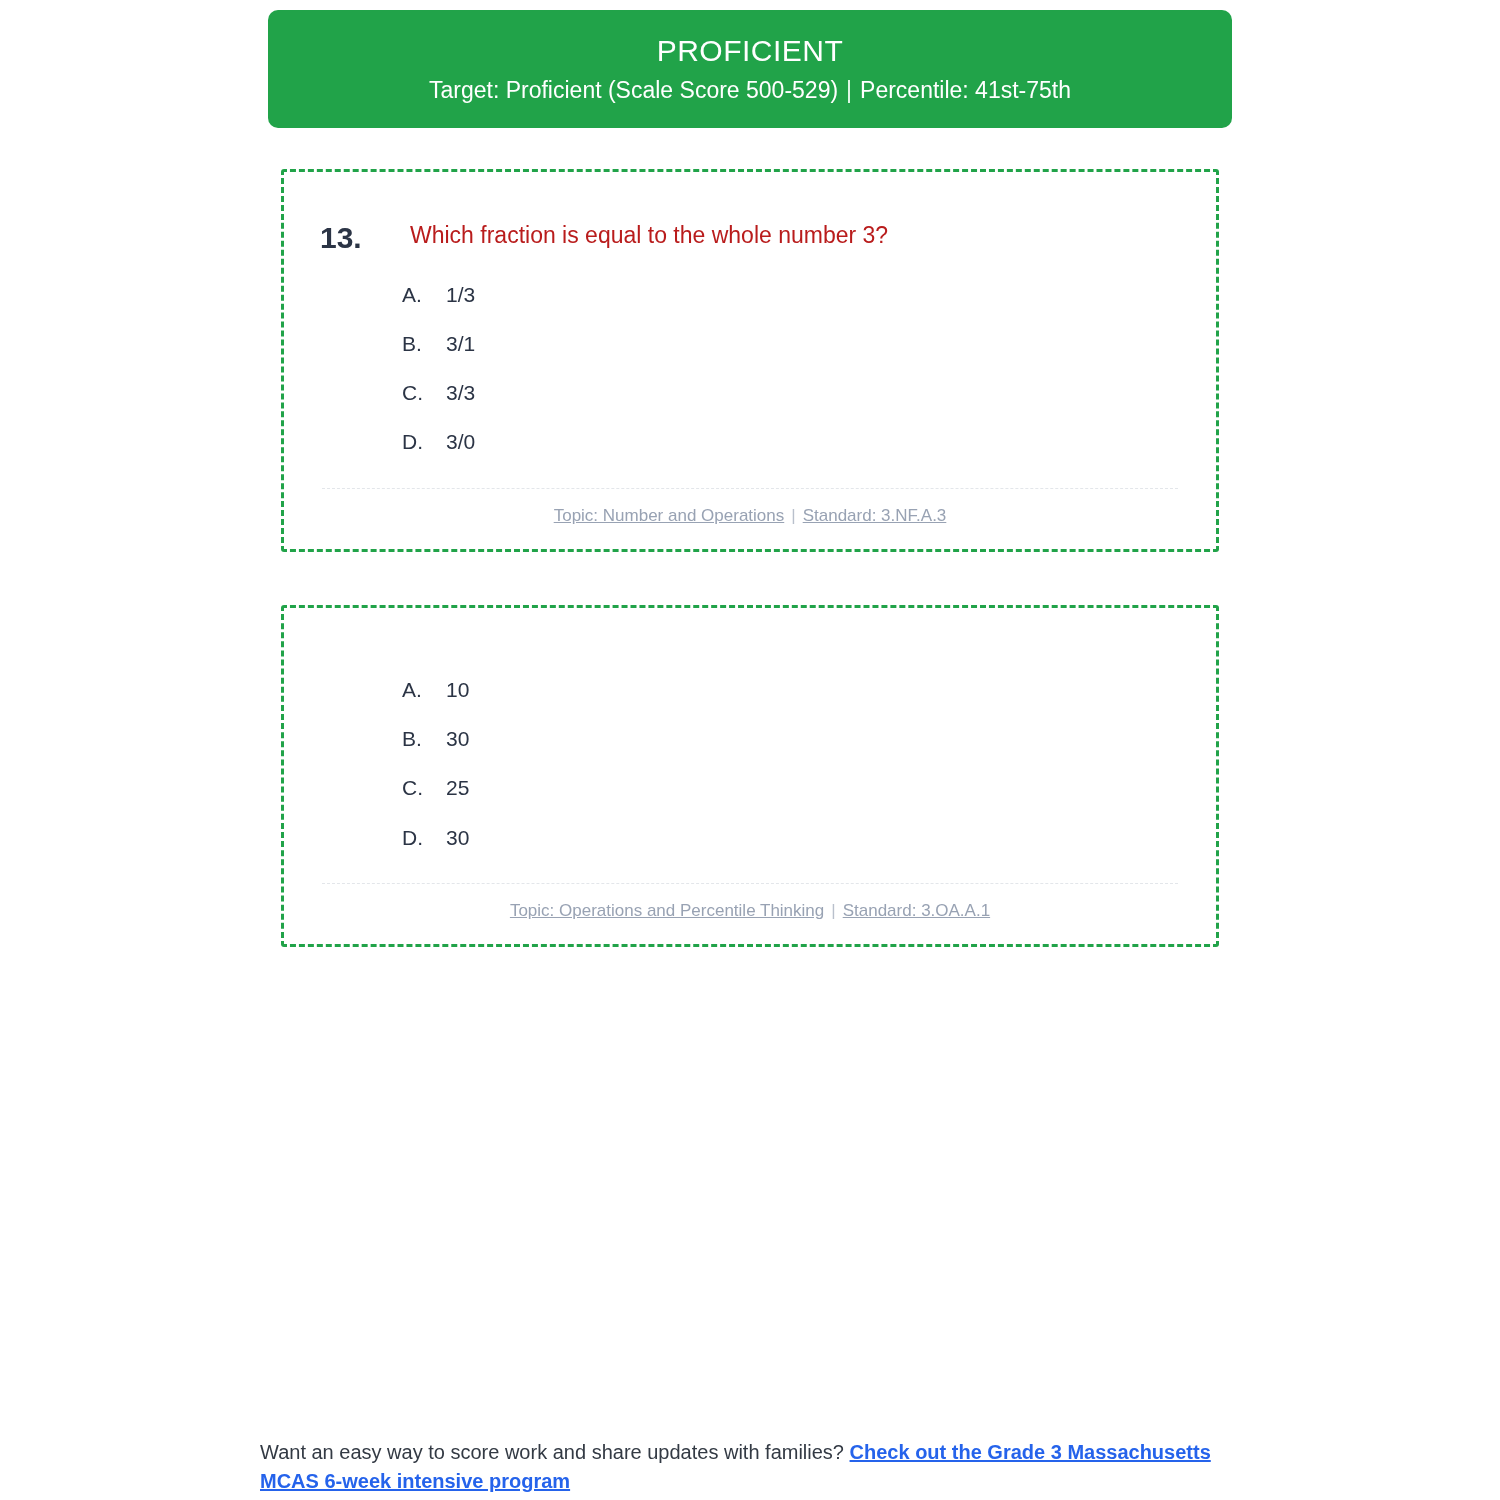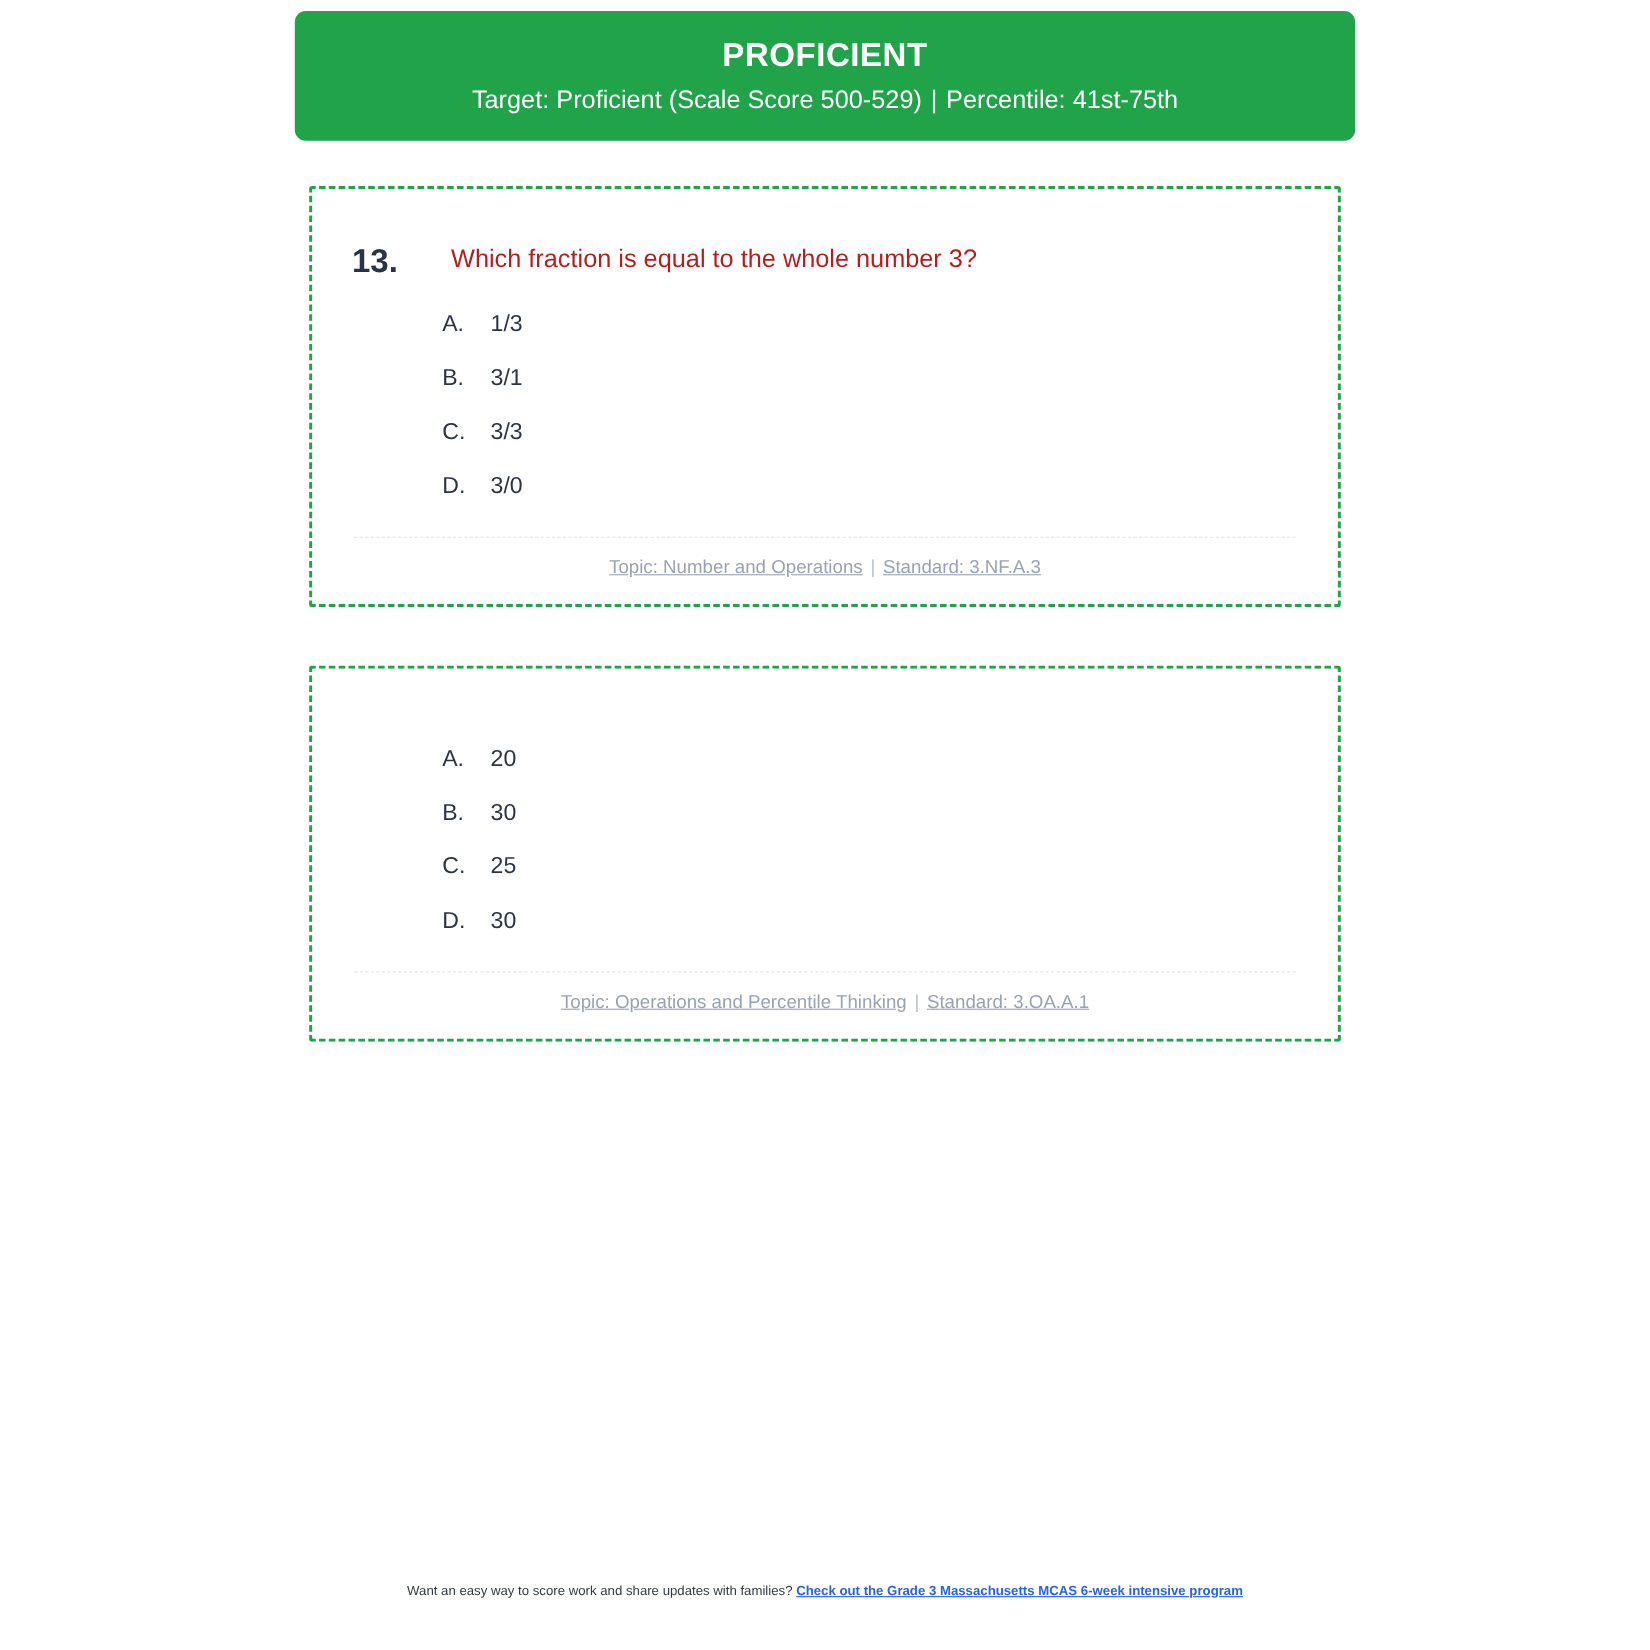--- a/index.html
+++ b/index.html
@@ -36,21 +36,21 @@
     box-sizing: border-box;
     display: flex;
     flex-direction: column;
     align-items: center;
     justify-content: center;
     gap: 12px;
   }
   .level-title {
     color: #ffffff;
     font-size: 30px;
-    font-weight: bold;
+    font-weight: normal;
     letter-spacing: 0.5px;
     line-height: 1.05;
     text-align: center;
   }
   .level-meta {
     color: #ffffff;
     font-size: 23px;
     font-weight: normal;
     text-align: center;
     line-height: 1.1;
@@ -136,22 +136,22 @@
     padding: 0 7px;
     color: #b9c0cc;
   }
 
   
   .footer-promo {
     position: absolute;
     left: 0;
     right: 0;
     top: 1438px;
-    text-align: center;
-    font-size: 12px;
+    text-align: left;
+    font-size: 20px;
     color: #333a44;
     line-height: 1.45;
     padding: 0 260px;
     box-sizing: border-box;
   }
   .footer-promo .promo-link {
     color: #2563eb;
     font-weight: bold;
     text-decoration: underline;
     cursor: pointer;
@@ -197,21 +197,21 @@
       <hr class="card-divider">
       <div class="card-meta">
         <span>Topic: Number and Operations</span><span class="sep">|</span><span>Standard: 3.NF.A.3</span>
       </div>
     </div>
 
     <div class="question-card">
       <div class="choices">
         <div class="choice">
           <span class="choice-letter">A.</span>
-          <span class="choice-text">20</span>
+          <span class="choice-text">10</span>
         </div>
         <div class="choice">
           <span class="choice-letter">B.</span>
           <span class="choice-text">30</span>
         </div>
         <div class="choice">
           <span class="choice-letter">C.</span>
           <span class="choice-text">25</span>
         </div>
         <div class="choice">

